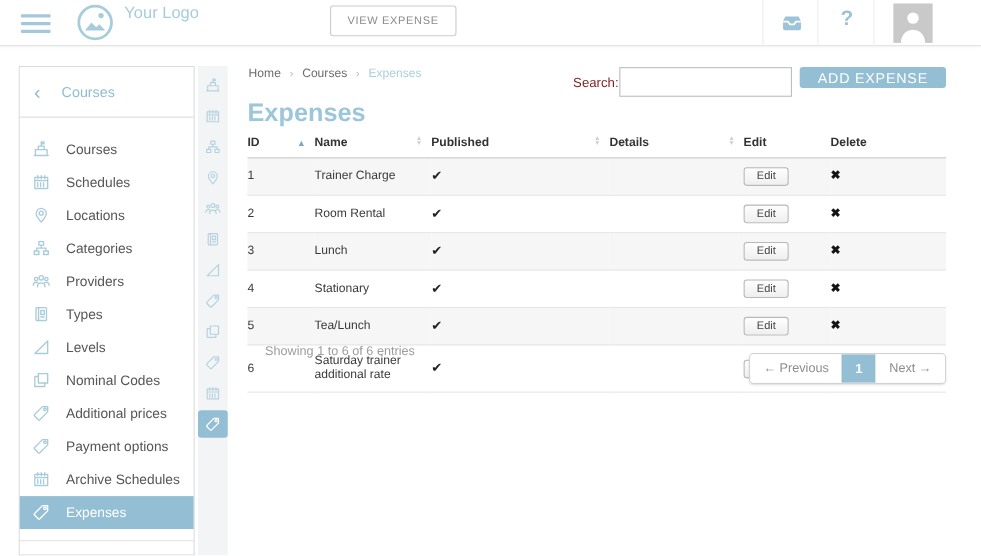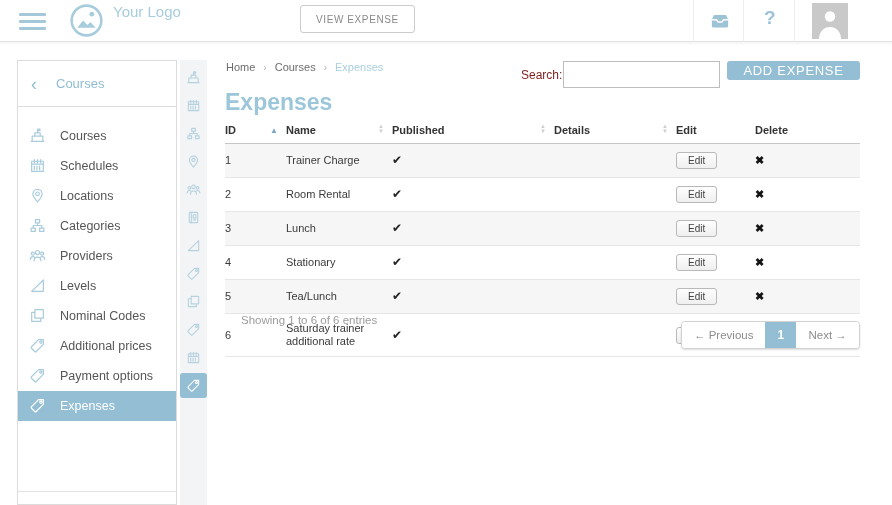--- a/index.html
+++ b/index.html
@@ -215,20 +215,28 @@
         <span class="sb-icon">
           <svg class="icn">
             <use href="#i-people"></use>
           </svg>
         </span>
         <span class="sb-label">Providers</span>
       </div>
       <div class="sb-item">
         <span class="sb-icon">
           <svg class="icn">
+            <use href="#i-book"></use>
+          </svg>
+        </span>
+        <span class="sb-label">Types</span>
+      </div>
+      <div class="sb-item">
+        <span class="sb-icon">
+          <svg class="icn">
             <use href="#i-level"></use>
           </svg>
         </span>
         <span class="sb-label">Levels</span>
       </div>
       <div class="sb-item">
         <span class="sb-icon">
           <svg class="icn">
             <use href="#i-pages"></use>
           </svg>
@@ -243,20 +251,28 @@
         </span>
         <span class="sb-label">Additional prices</span>
       </div>
       <div class="sb-item">
         <span class="sb-icon">
           <svg class="icn">
             <use href="#i-tag"></use>
           </svg>
         </span>
         <span class="sb-label">Payment options</span>
+      </div>
+      <div class="sb-item">
+        <span class="sb-icon">
+          <svg class="icn">
+            <use href="#i-calendar"></use>
+          </svg>
+        </span>
+        <span class="sb-label">Archive Schedules</span>
       </div>
       <div class="sb-item selected">
         <span class="sb-icon">
           <svg class="icn">
             <use href="#i-tag"></use>
           </svg>
         </span>
         <span class="sb-label">Expenses</span>
       </div>
     </div>

